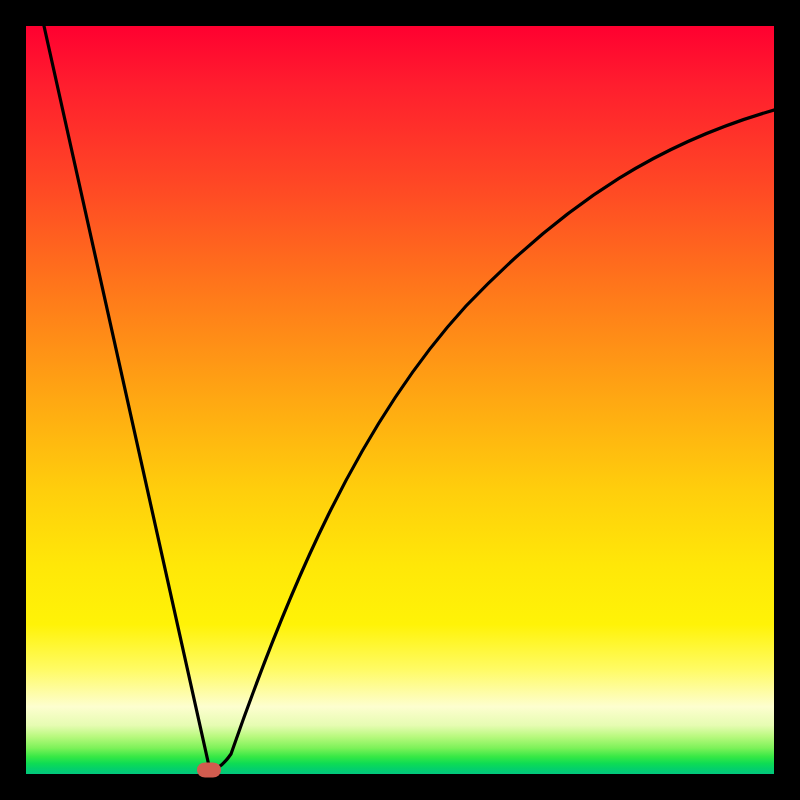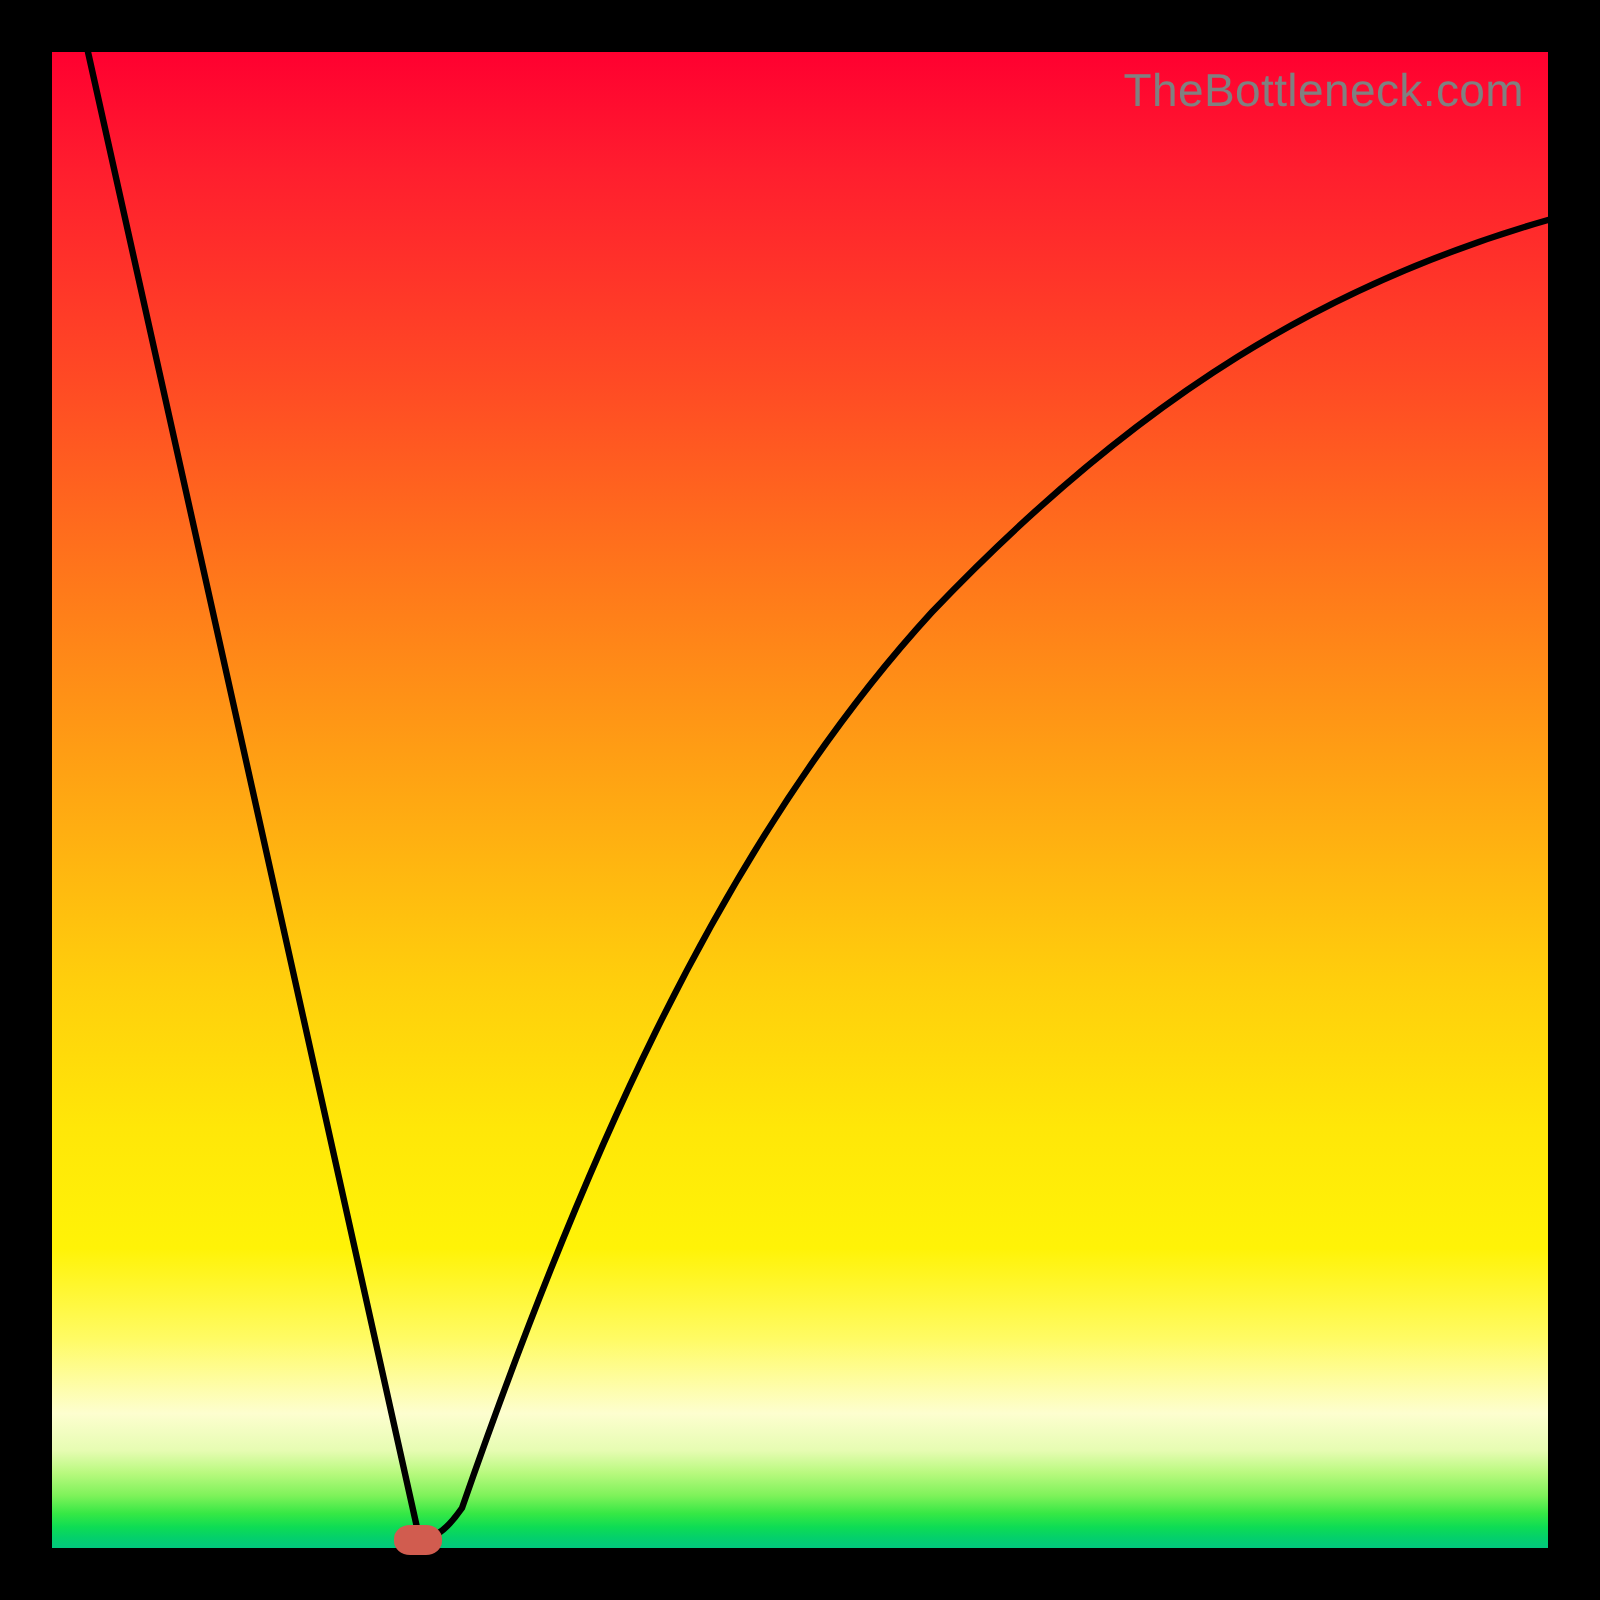--- a/index.html
+++ b/index.html
@@ -70,21 +70,20 @@
     left: 0;
     top: 0;
     transform: translate(-50%, -50%);
   }
 </style>
 </head>
 <body>
 
 <div class="frame">
   <div class="plot">
-    <div class="watermark">TheBottleneck.com</div>
 
     <svg class="curve" viewBox="0 0 748 748" preserveAspectRatio="none">
       <path d="M 18 0
                L 183 740
                Q 191 748 205 728
                C 260 570 330 400 440 280
                C 545 170 640 115 748 84" fill="none" stroke="#000" stroke-width="3.2" stroke-linecap="round"></path>
     </svg>
 
     <div class="marker" id="marker" style="left: 183.26px; top: 744.26px; background: rgb(209, 92, 79);"></div>

